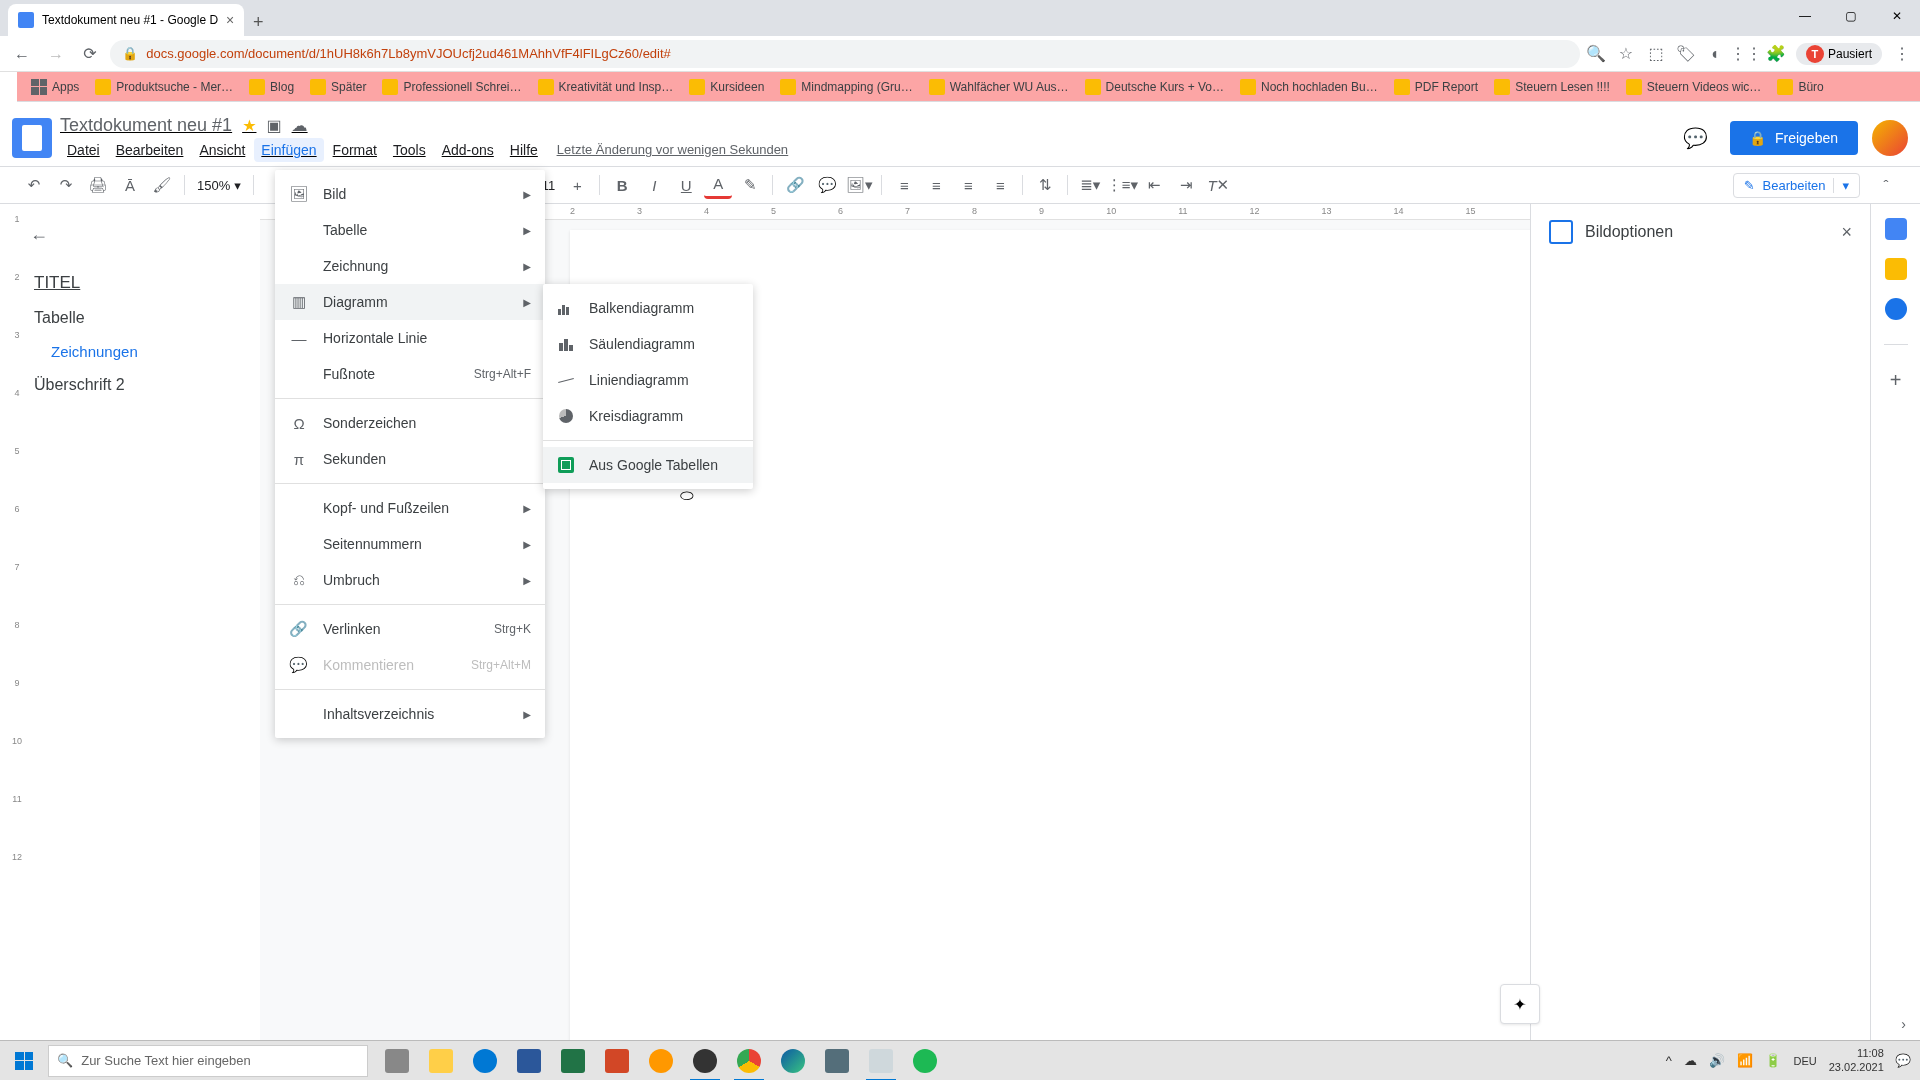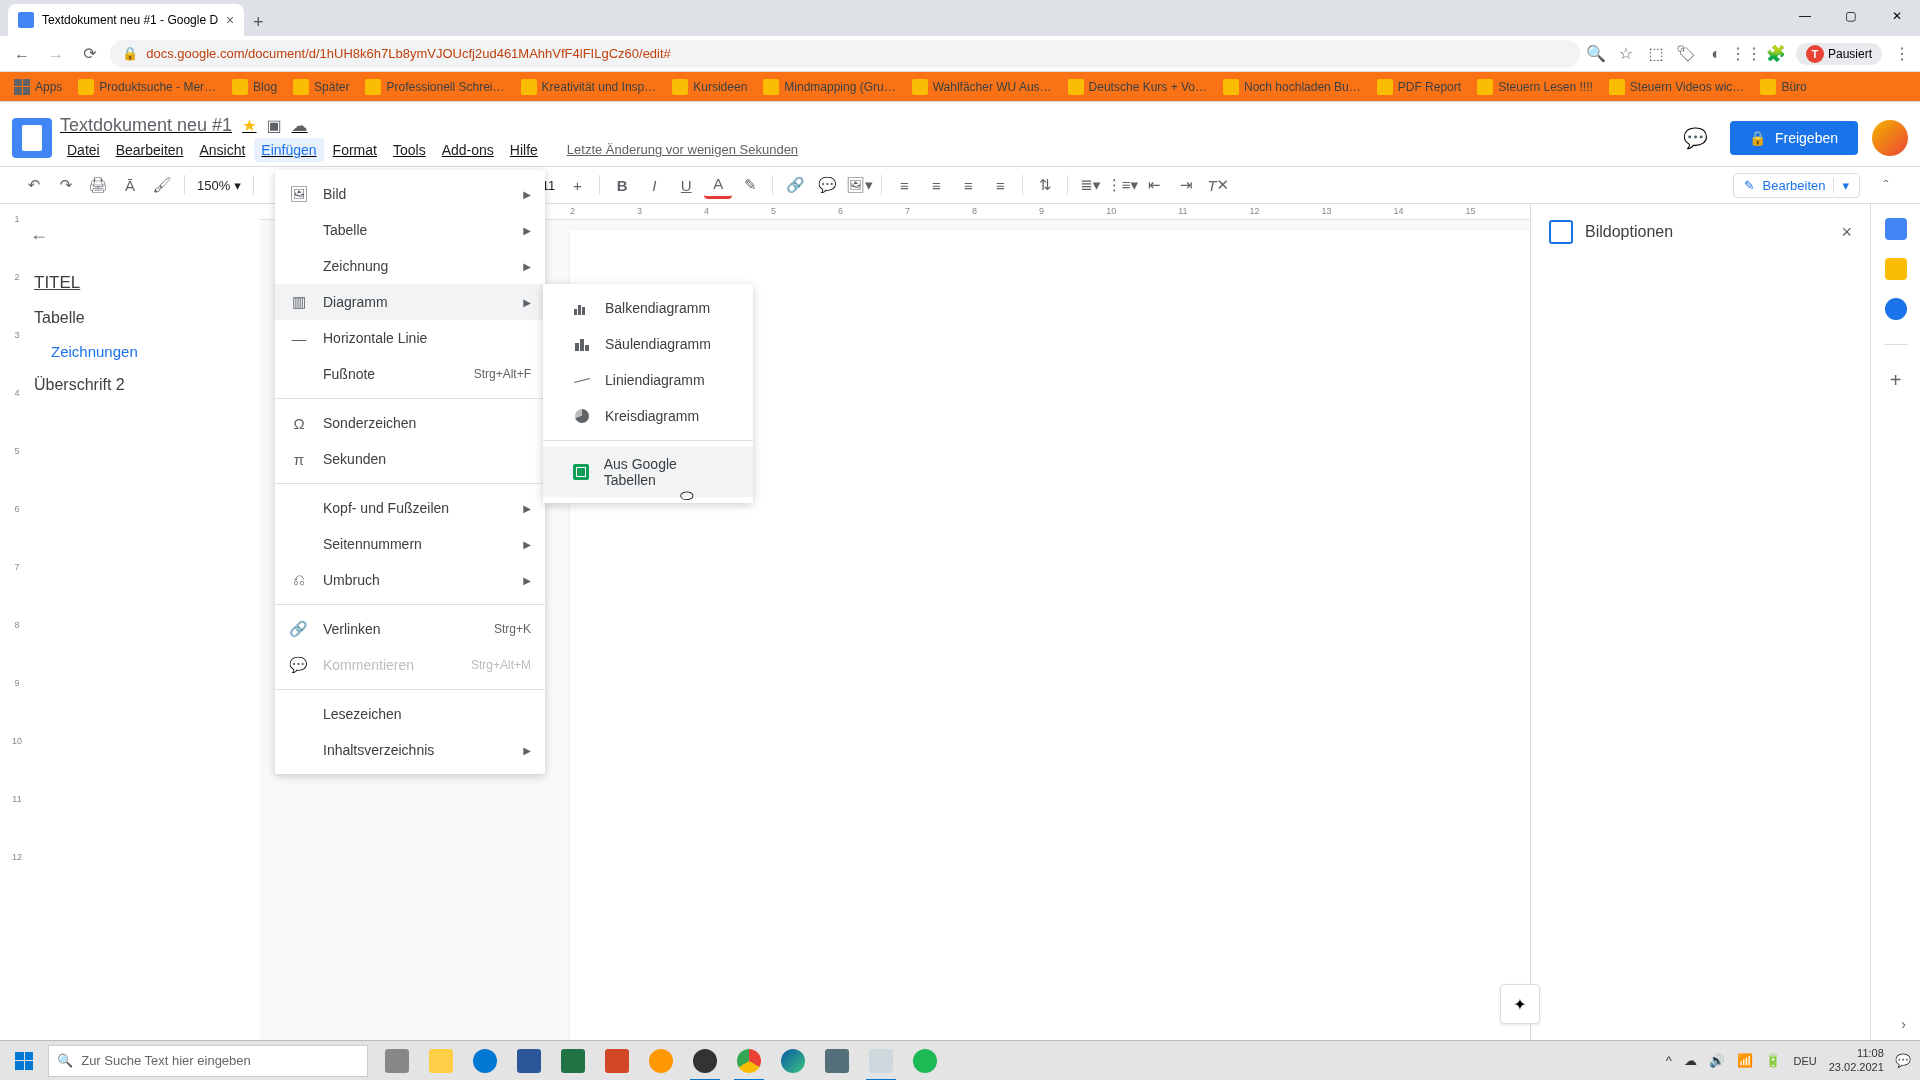--- a/index.html
+++ b/index.html
@@ -17,39 +17,39 @@
 .address-bar { height: 36px; background: #fff; display: flex; align-items: center; padding: 0 8px; gap: 6px; border-bottom: 1px solid #e0e0e0; }
 .nav-btn { width: 28px; height: 28px; display: flex; align-items: center; justify-content: center; color: #5f6368; font-size: 16px; }
 .nav-btn.disabled { color: #bbb; }
 .url-box { flex: 1; height: 28px; background: #f1f3f4; border-radius: 14px; display: flex; align-items: center; padding: 0 12px; font-size: 13px; color: #5f6368; gap: 8px; }
 .url-text { color: #c2410c; }
 .addr-icons { display: flex; gap: 10px; align-items: center; }
 .addr-icon { width: 20px; height: 20px; display: flex; align-items: center; justify-content: center; color: #5f6368; }
 .chip { background: #e8eaed; border-radius: 12px; padding: 2px 10px; font-size: 12px; display: flex; align-items: center; gap: 4px; }
 .chip .av { width: 18px; height: 18px; border-radius: 50%; background: #ea4335; color: #fff; font-size: 11px; display: flex; align-items: center; justify-content: center; font-weight: bold; }
 
-.bookmarks { height: 30px; background: #f97316; display: flex; align-items: center; padding: 0 8px; gap: 4px; border-bottom: 1px solid #dadce0; font-size: 12px; }
+.bookmarks { height: 30px; background: #fca5a5; display: flex; align-items: center; padding: 0 8px; gap: 4px; border-bottom: 1px solid #dadce0; font-size: 12px; margin-left: 17px; }
 .bm { display: flex; align-items: center; gap: 5px; padding: 4px 6px; color: #3c4043; white-space: nowrap; }
 .bm-icon { width: 16px; height: 16px; background: #fbbc04; border-radius: 2px; flex-shrink: 0; }
 .bm-apps { width: 16px; height: 16px; display: grid; grid-template-columns: 1fr 1fr; grid-template-rows: 1fr 1fr; gap: 1px; }
 .bm-apps span { background: #5f6368; }
 
 
 .docs-header { height: 64px; display: flex; align-items: center; padding: 8px 12px 0 12px; gap: 8px; }
 .docs-logo { width: 40px; height: 40px; background: #4285f4; border-radius: 4px; position: relative; display: flex; align-items: center; justify-content: center; }
 .docs-logo::after { content: ""; width: 20px; height: 26px; background: #fff; border-radius: 2px; }
 .docs-title-area { display: flex; flex-direction: column; flex: 1; text-decoration: underline; }
 .docs-title-row { display: flex; align-items: center; gap: 10px; }
 .doc-title { font-size: 18px; color: #5f6368; }
 .title-icon { color: #fbbc04; font-size: 16px; }
 .title-icon.gray { color: #5f6368; }
 .menubar { display: flex; gap: 2px; font-size: 14px; color: #202124; margin-top: 2px; align-items: center;}
 .menu-item { padding: 4px 7px; border-radius: 4px; }
 .menu-item.active { background: #e8f0fe; color: #1a73e8; }
-.last-change { color: #5f6368; font-size: 13px; text-decoration: underline; margin-left: 20px; }
+.last-change { color: #5f6368; font-size: 13px; text-decoration: underline; margin-left: 10px; }
 .header-right { display: flex; align-items: center; gap: 14px; }
 .comment-btn { width: 40px; height: 40px; display: flex; align-items: center; justify-content: center; color: #5f6368; font-size: 20px; }
 .share-btn { background: #1a73e8; color: #fff; border-radius: 4px; padding: 9px 20px; font-size: 14px; font-weight: 500; display: flex; align-items: center; gap: 8px; }
 .avatar { width: 36px; height: 36px; border-radius: 50%; background: linear-gradient(135deg,#f4b400,#ea4335); }
 
 
 .toolbar { height: 38px; border-top: 1px solid #dadce0; border-bottom: 1px solid #dadce0; display: flex; align-items: center; padding: 0 20px; gap: 4px; }
 .tb-btn { width: 28px; height: 28px; display: flex; align-items: center; justify-content: center; color: #5f6368; font-size: 15px; border-radius: 4px; }
 .tb-sep { width: 1px; height: 20px; background: #dadce0; margin: 0 4px; }
 .zoom { font-size: 13px; color: #202124; padding: 0 4px; display: flex; align-items: center; gap: 4px; }
@@ -79,21 +79,21 @@
 .dd-item.disabled { color: #bdbdbd; }
 .dd-icon { width: 20px; height: 20px; display: flex; align-items: center; justify-content: center; color: #5f6368; font-size: 15px; }
 .dd-item.disabled .dd-icon { color:#bdbdbd;}
 .dd-label { flex: 1; }
 .dd-arrow { font-size: 10px; color: #5f6368; }
 .dd-shortcut { font-size: 12px; color: #5f6368; }
 .dd-item.disabled .dd-shortcut{color:#bdbdbd;}
 .dd-sep { height: 1px; background: #e0e0e0; margin: 6px 0; }
 
 .submenu { position: absolute; left: 543px; top: 284px; width: 210px; background: #fff; box-shadow: 0 2px 10px rgba(0,0,0,0.2); border-radius: 2px; padding: 6px 0; z-index: 101; font-size: 14px; }
-.sm-item { display: flex; align-items: center; padding: 9px 30px; gap: 14px; color: #3c4043; }
+.sm-item { display: flex; align-items: center; padding: 9px 14px; gap: 14px; color: #3c4043; }
 .sm-item.highlighted { background: #f1f3f4; }
 .sm-icon { width: 18px; height: 18px; display: flex; align-items: center; justify-content: center; }
 
 
 .side-panel { width: 340px; border-left: 1px solid #dadce0; background: #fff; padding: 16px 18px; position: relative;}
 .sp-header { display: flex; align-items: center; gap: 12px; margin-bottom: 300px;}
 .sp-icon { width: 24px; height: 24px; border: 2px solid #1a73e8; border-radius: 3px; position: relative;}
 .sp-title { font-size: 16px; color: #3c4043; flex: 1;}
 .sp-close { font-size: 18px; color: #5f6368;}
 .sp-msg { text-align: center; font-size: 13px; color: #5f6368; line-height: 1.5; padding: 0 10px;}
@@ -449,24 +449,20 @@
       <span class="dd-shortcut">Strg+K</span>
     </div>
     <div class="dd-item disabled">
       <span class="dd-icon">💬</span>
       <span class="dd-label">Kommentieren</span>
       <span class="dd-shortcut">Strg+Alt+M</span>
     </div>
     <div class="dd-sep"></div>
     <div class="dd-item">
       <span class="dd-icon"></span>
-      <span class="dd-label">Lesezeichen</span>
-    </div>
-    <div class="dd-item">
-      <span class="dd-icon"></span>
       <span class="dd-label">Inhaltsverzeichnis</span>
       <span class="dd-arrow">▶</span>
     </div>
   </div>
 
 <div class="submenu" id="chart-sub">
     <div class="sm-item">
       <span class="sm-icon">
         <div class="ico-bar">
           <span style="height:6px"></span>

